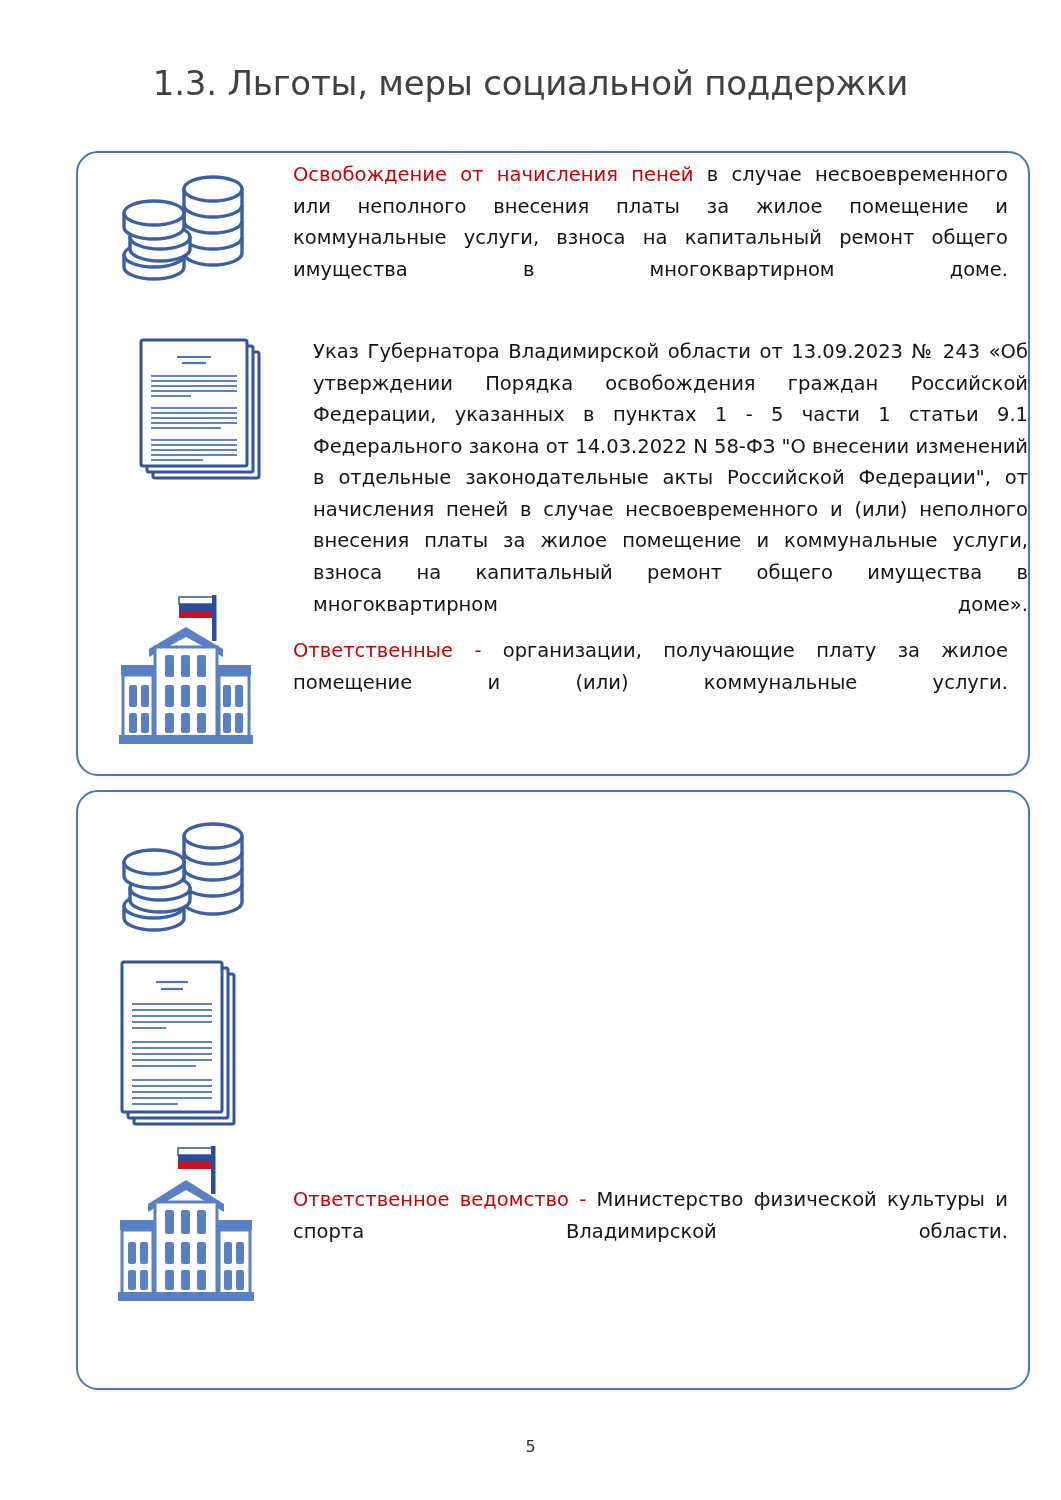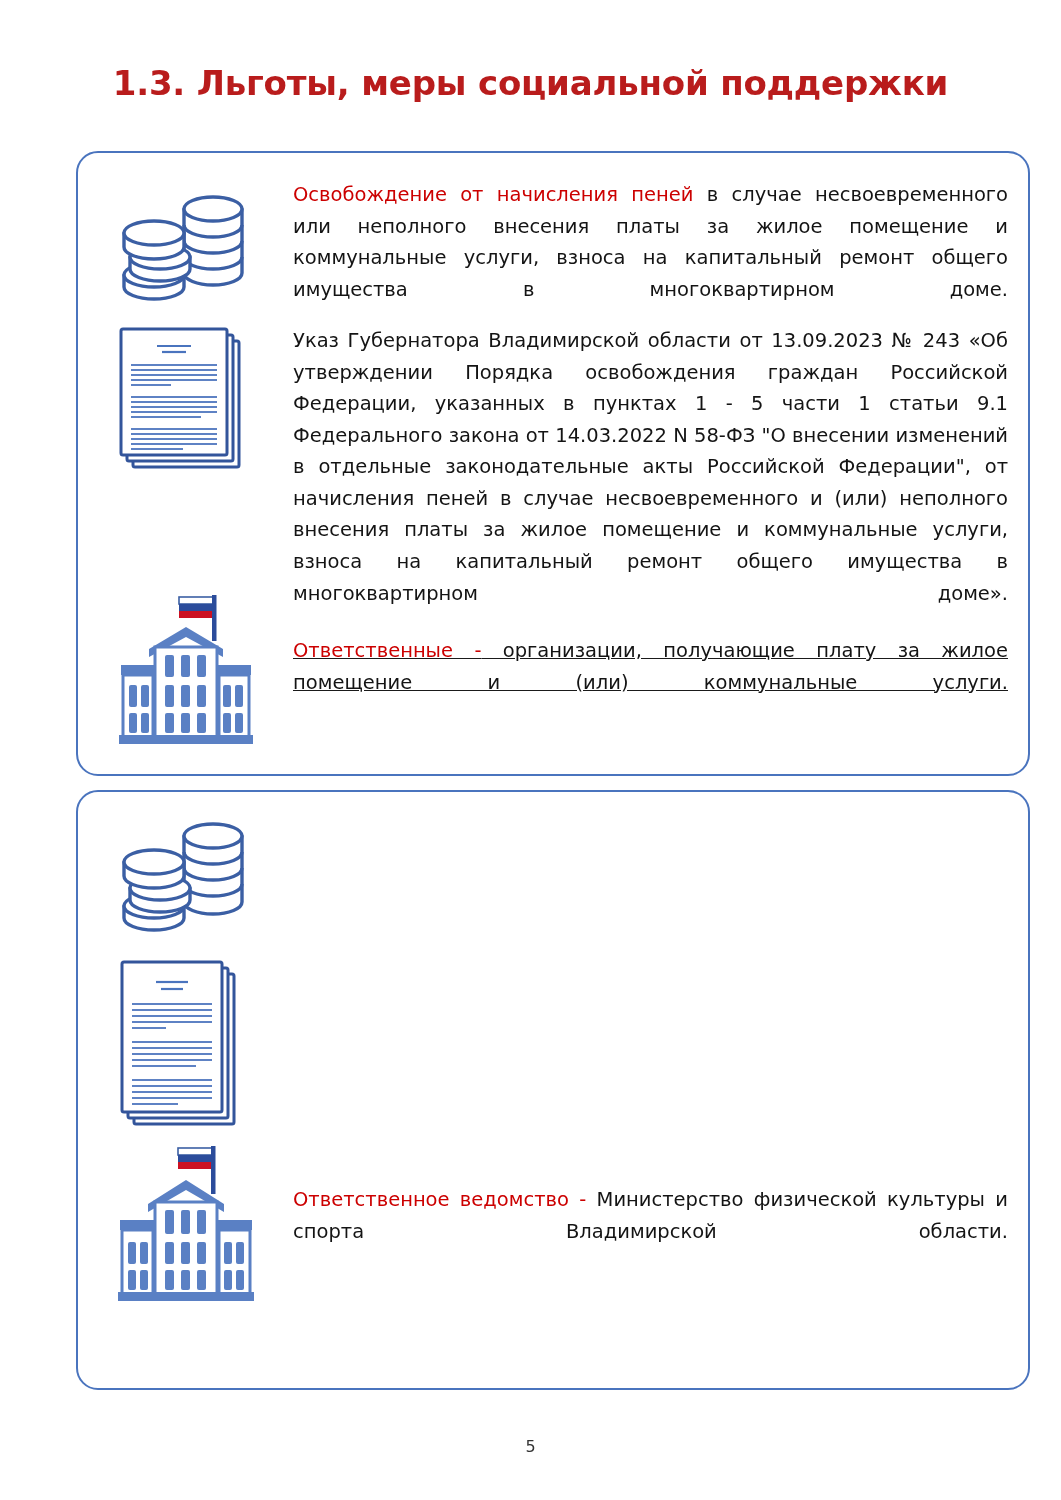--- a/index.html
+++ b/index.html
@@ -17,24 +17,24 @@
     overflow: hidden;
   }
 
   
   .page-title {
     position: absolute;
     left: 0;
     top: 38px;
     width: 1061px;
     text-align: center;
-    color: #b91c1c;
+    color: #404040;
     font-size: 34px;
     line-height: 1.35;
-    font-weight: 700;
+    font-weight: 400;
     letter-spacing: -0.2px;
   }
   .page-title .tline {
     display: block;
     white-space: pre;
   }
 
   
   .card {
     position: absolute;
@@ -76,31 +76,31 @@
     hyphens: none;
   }
   .para.last-full::after {
     content: "";
     display: inline-block;
     width: 100%;
   }
   .hl { color: #CC0000; }
 
   
-  #c1r1 { left: 0;  top: 26px;  width: 954px; }
-  #c1r2 { left: 0;  top: 168px; width: 954px; }
+  #c1r1 { left: 0;  top: 6px;  width: 954px; }
+  #c1r2 { left: 0;  top: 179px; width: 954px; padding-left: 20px; }
   #c1r3 { left: 0;  top: 426px; width: 954px; }
 
   
   #c2r1 { left: 0;  top: 18px;  width: 954px; }
   #c2r2 { left: 0;  top: 160px; width: 954px; }
   #c2r3 { left: 0;  top: 340px; width: 954px; justify-content: space-between; }
 
   #c1r2 .text-cell { padding-top: 4px; }
-  #c1r3 .text-cell { padding-top: 56px; text-decoration: underline; }
+  #c1r3 .text-cell { padding-top: 56px; }
   #c2r2 .text-cell { padding-top: 24px; }
   #c2r3 .text-cell { padding-top: 52px; }
   #c2r1 .text-cell { padding-top: 6px; }
 
   
   .ico { display: block; }
   .ico-coins-1  { width: 152px; height: 120px; margin-top: 6px; }
   .ico-docs-1   { width: 142px; height: 150px; margin-top: 4px; }
   .ico-gov-1    { width: 150px; height: 160px; margin-top: 8px; }
   .ico-coins-2  { width: 152px; height: 122px; margin-top: 4px; }

